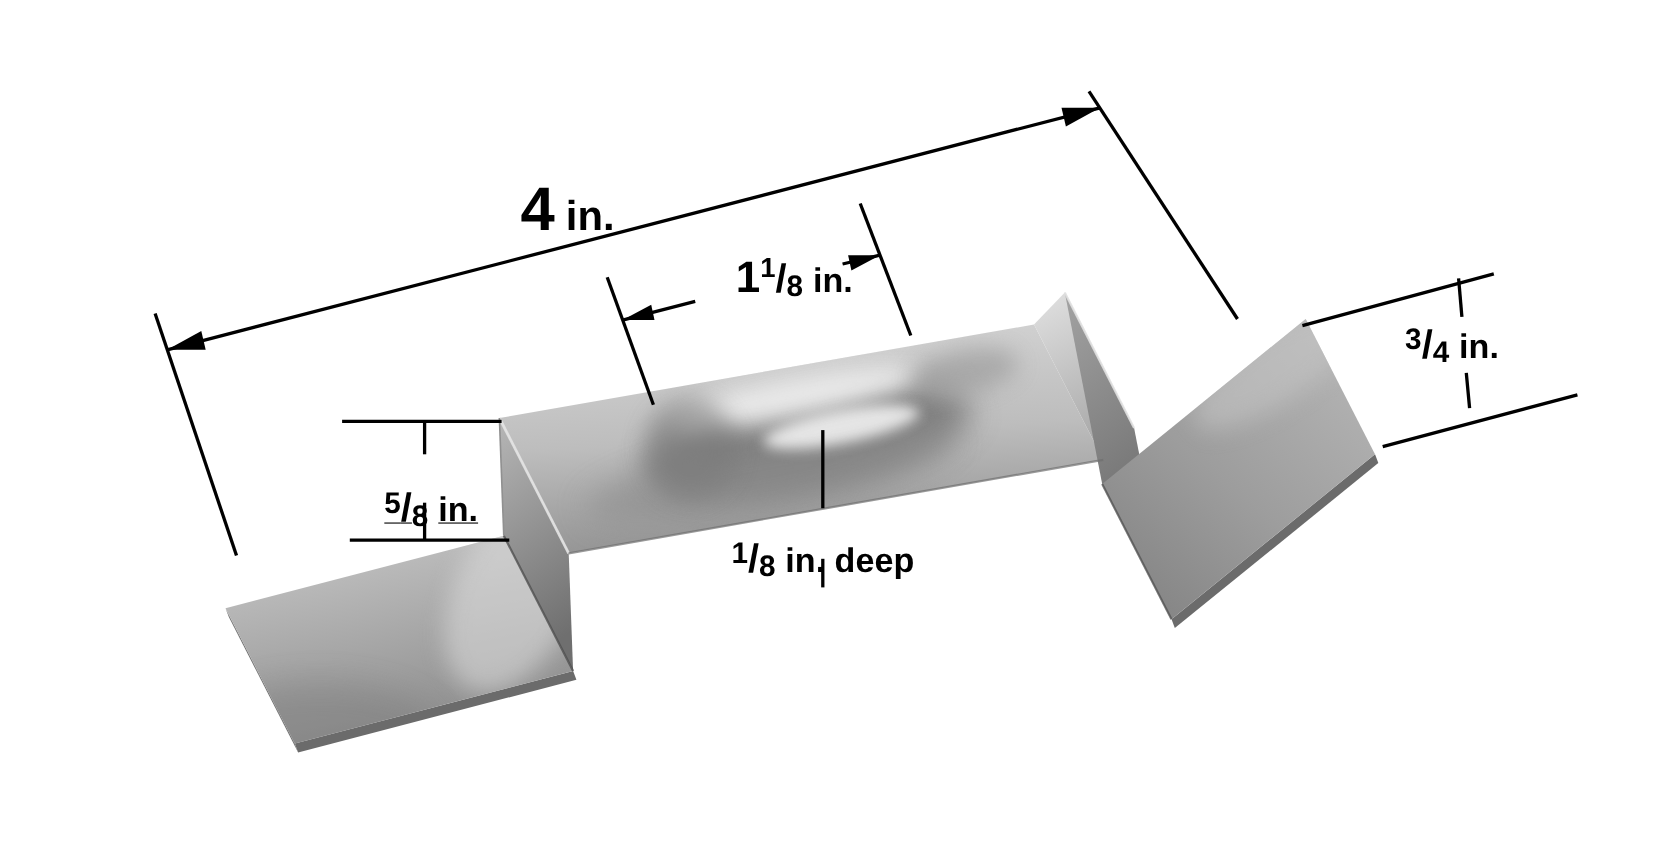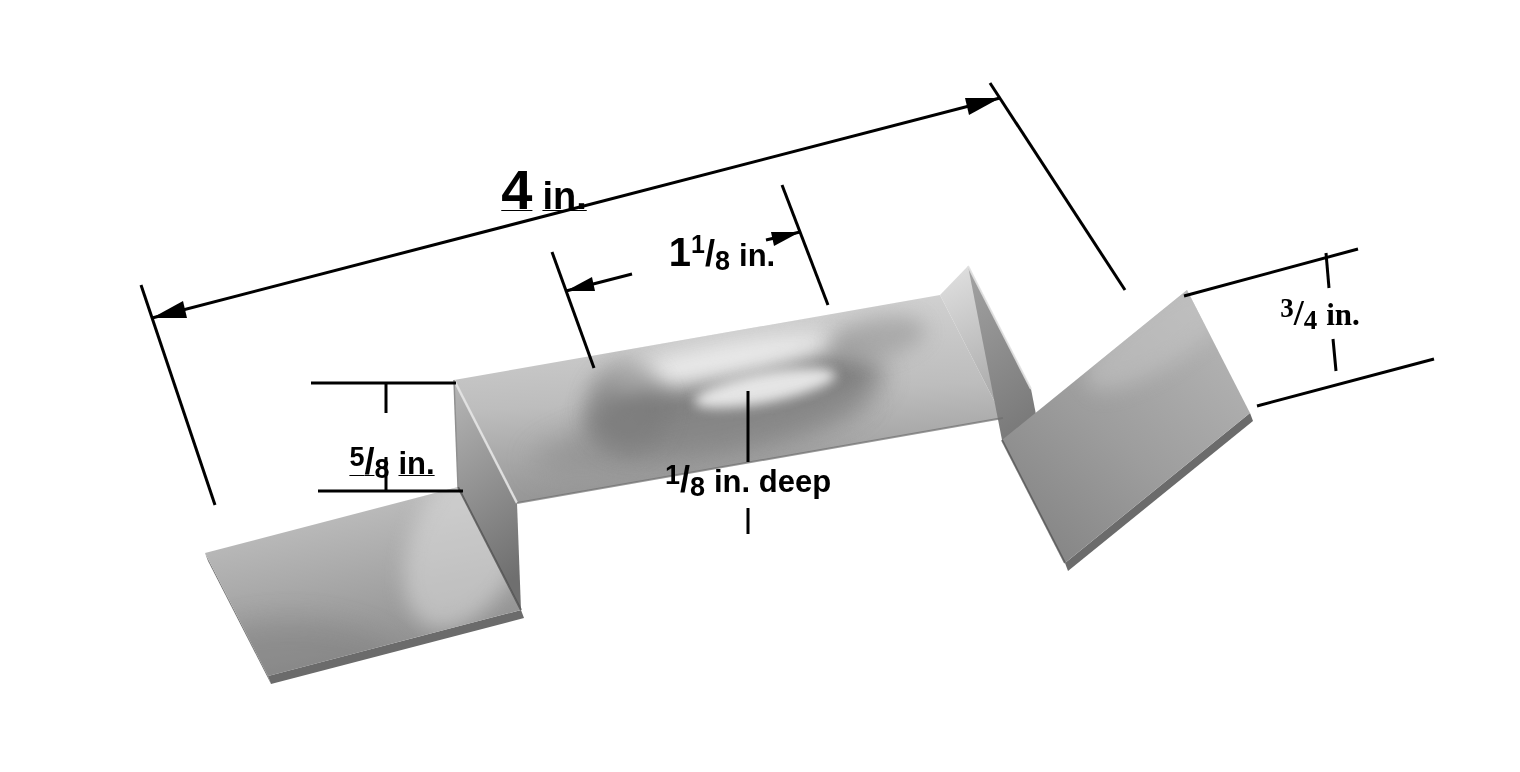--- a/index.html
+++ b/index.html
@@ -146,33 +146,33 @@
   </g>
 
   <g fill="#000000">
     <polygon points="152,318 187,318 183,301"></polygon>
     <polygon points="1000,98 969,115 965,98"></polygon>
     <polygon points="566,291 595,291 592,277"></polygon>
     <polygon points="800,232 774,246 771,232"></polygon>
   </g>
 </svg>
 
-<div class="dim-label" style="left:544px; top:190px;text-decoration:underline;">
+<div class="dim-label" style="left:516px; top:190px;">
   <span class="whole-lg">4</span><span class="unit-lg">in.</span>
 </div>
 
 <div class="dim-label" style="left:697px; top:252px;margin-left:25px;">
   <span class="whole">1</span><span class="num-hi">1</span><span class="slash">/</span><span class="den">8</span><span class="unit">in.</span>
 </div>
 
 <div class="dim-label" style="left:392px; top:462px;text-decoration:underline;">
   <span class="num">5</span><span class="slash">/</span><span class="den">8</span><span class="unit">in.</span>
 </div>
 
-<div class="dim-label" style="left:1320px; top:313px;font-family:Liberation Serif, serif;">
+<div class="dim-label" style="left:1320px; top:313px;">
   <span class="num">3</span><span class="slash">/</span><span class="den">4</span><span class="unit">in.</span>
 </div>
 
-<div class="dim-label" style="left:748px; top:480px;">
+<div class="dim-label" style="left:748px; top:508px;">
   <span class="num">1</span><span class="slash">/</span><span class="den">8</span><span class="unit">in. deep</span>
 </div>
 
 </div>
 
 </body></html>

